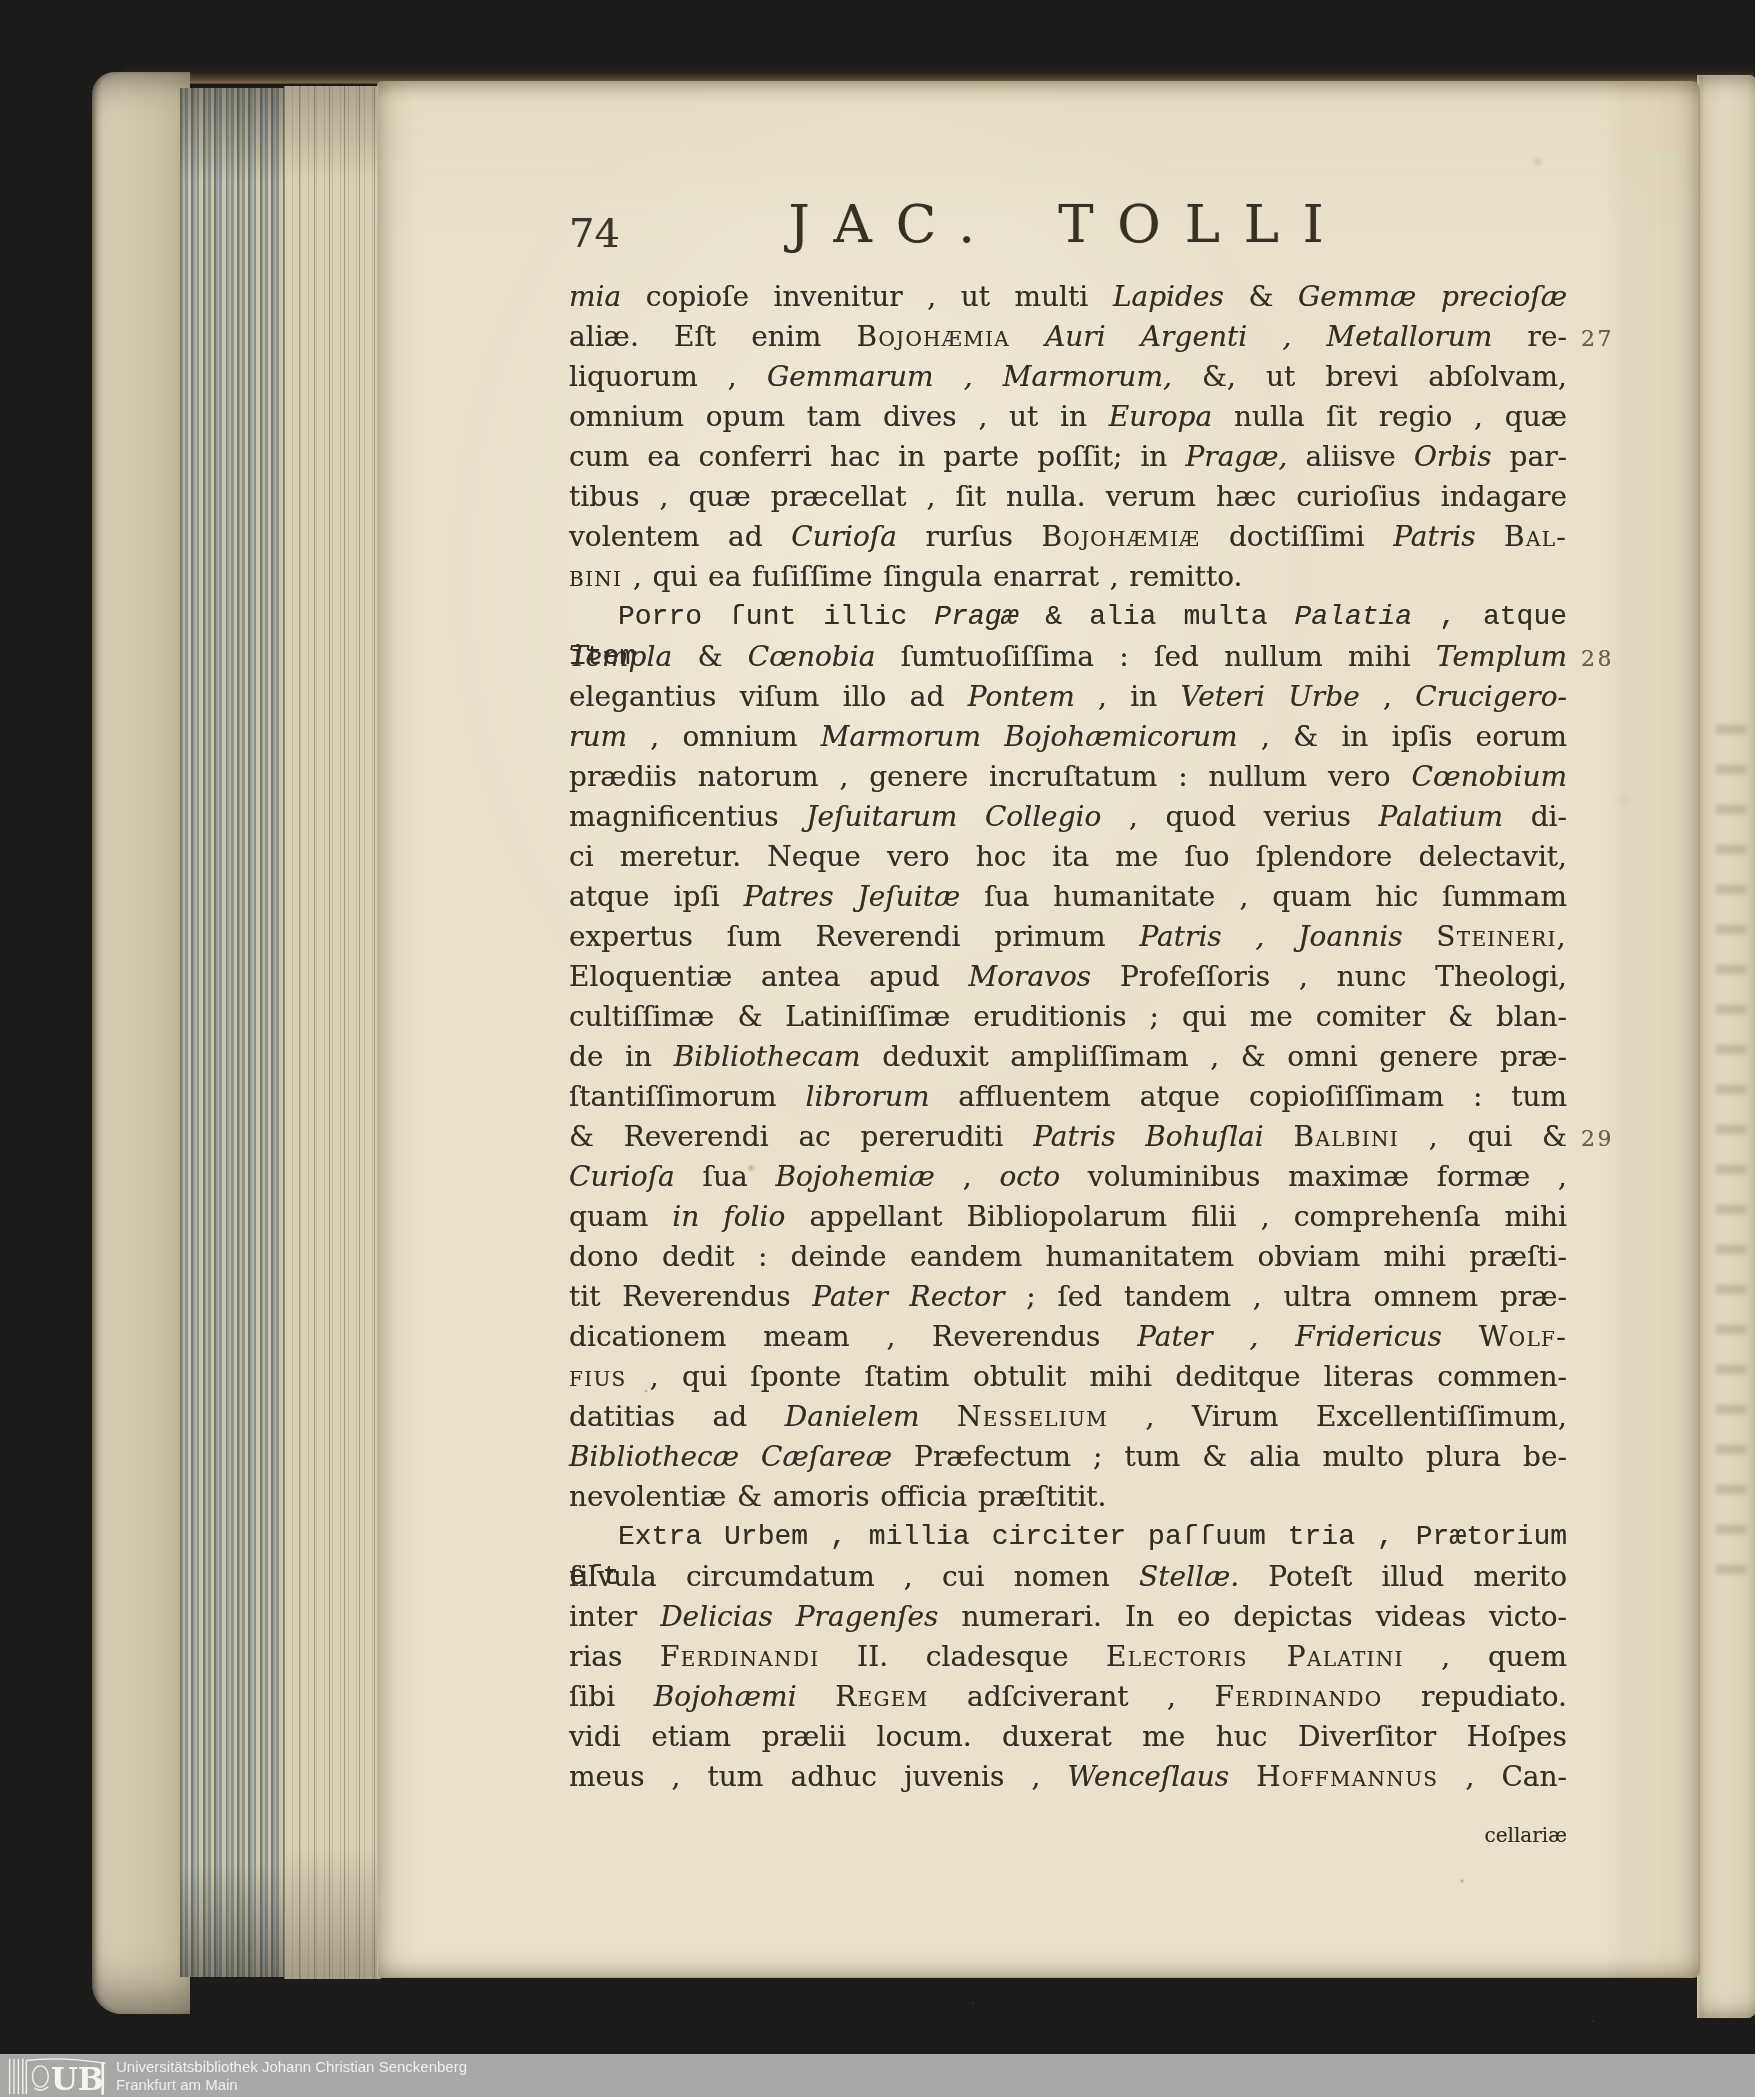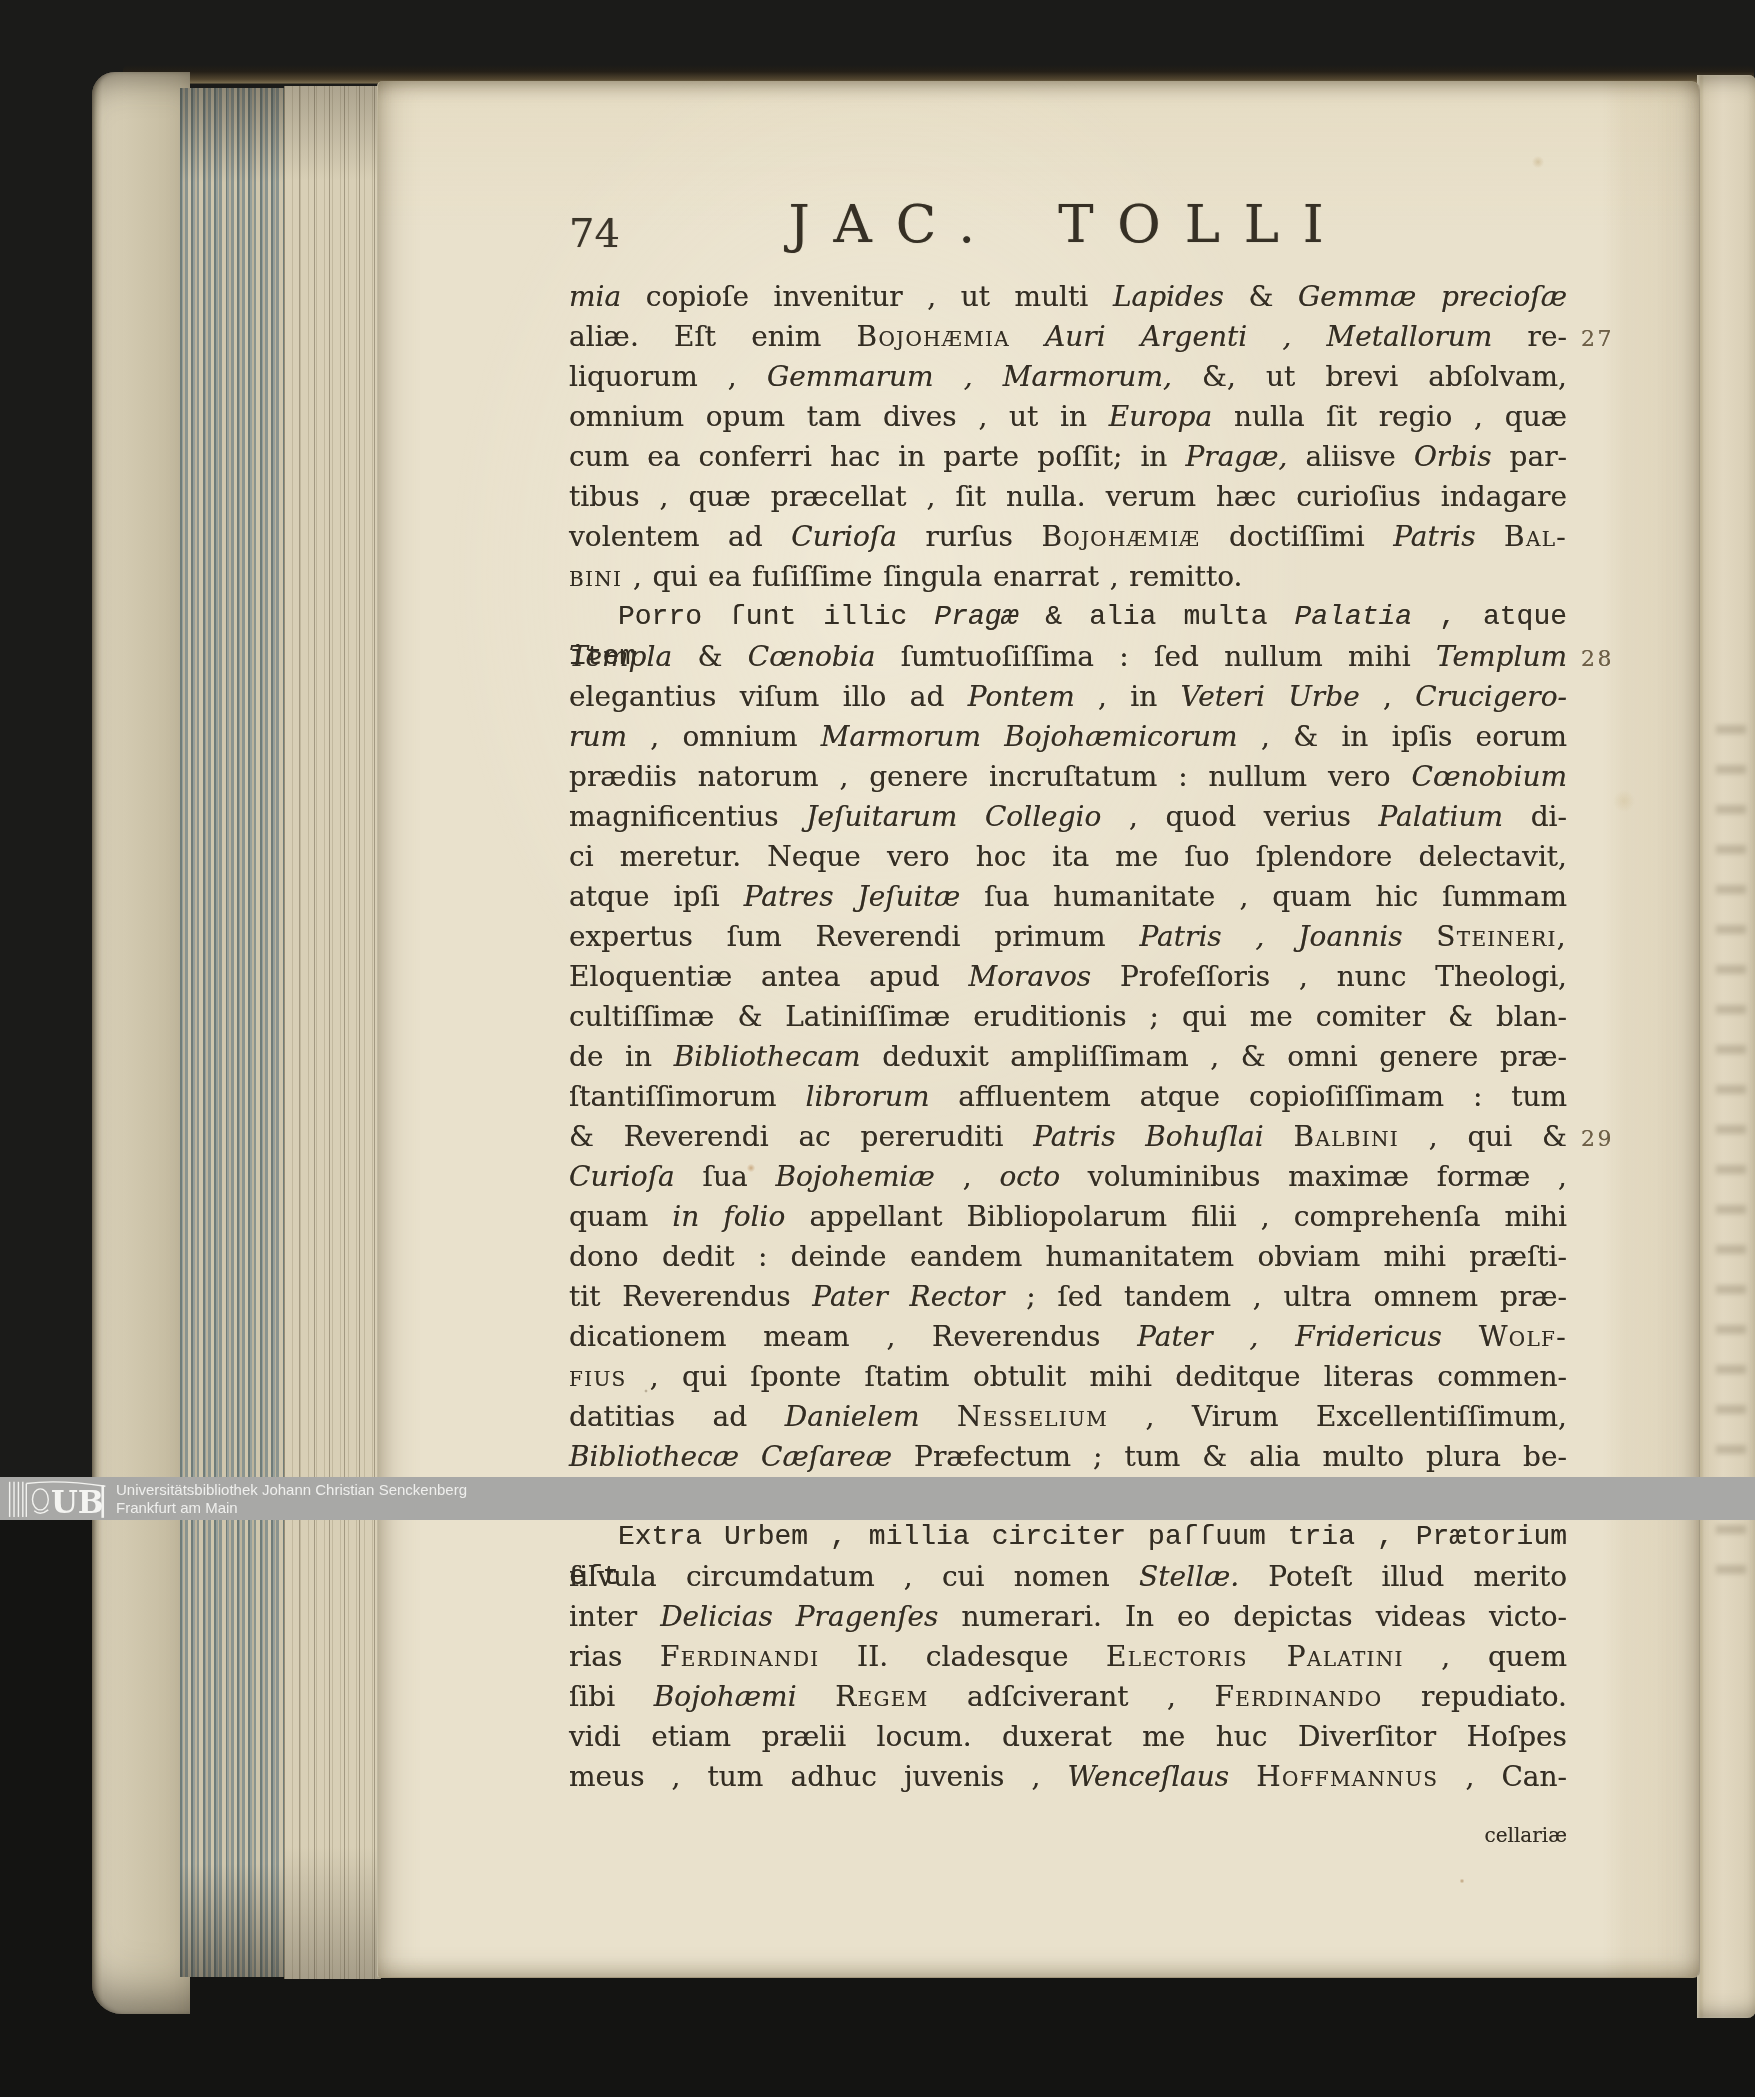--- a/index.html
+++ b/index.html
@@ -2,21 +2,21 @@
 <html style="font-size:14px"><head>
 <meta charset="utf-8">
 <style>
   html,body { margin:0; padding:0; }
   body {
     width:1756px; height:2097px; overflow:hidden;
     background:#141412;
     font-family:"DejaVu Serif","Liberation Serif",serif;
   }
   .stage {
-    position:relative; width:1756px; height:1520px;
+    position:relative; width:1756px; height:2097px;
     background-color:#1b1b19;
     background-image:
       radial-gradient(circle 1.8px at 281px 474px,  rgba(215,210,195,.18), transparent 70%),
       radial-gradient(circle 0.9px at 1356px 48px,  rgba(215,210,195,.25), transparent 70%),
       radial-gradient(circle 1.8px at 973px 2003px,rgba(215,210,195,.20), transparent 70%),
       radial-gradient(circle 0.9px at 575px 2037px, rgba(215,210,195,.22), transparent 70%),
       radial-gradient(circle 1.8px at 1593px 2021px,rgba(215,210,195,.16), transparent 70%),
       radial-gradient(circle 0.9px at 72px 619px,   rgba(215,210,195,.15), transparent 70%),
       radial-gradient(circle 0.9px at 51px 1318px,  rgba(215,210,195,.15), transparent 70%),
       radial-gradient(circle 527px at 50% 45%,    rgba(255,255,255,.02), transparent 80%);

